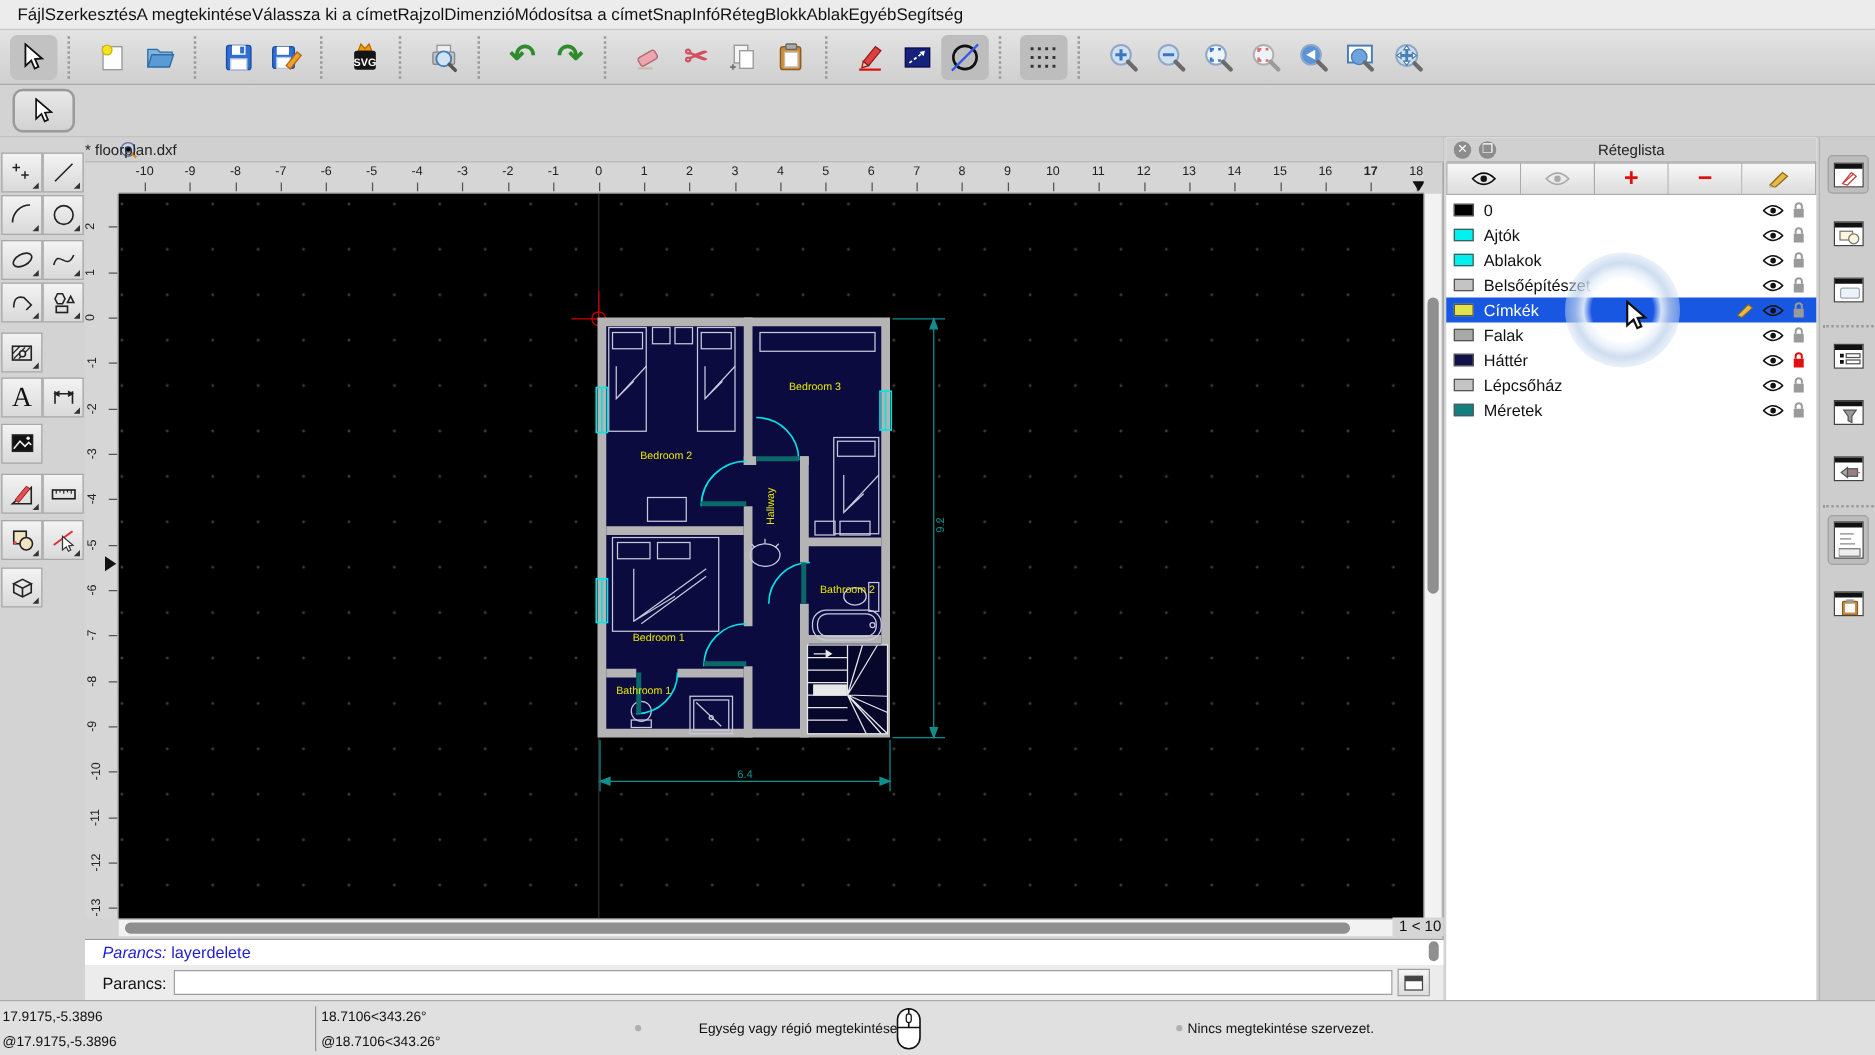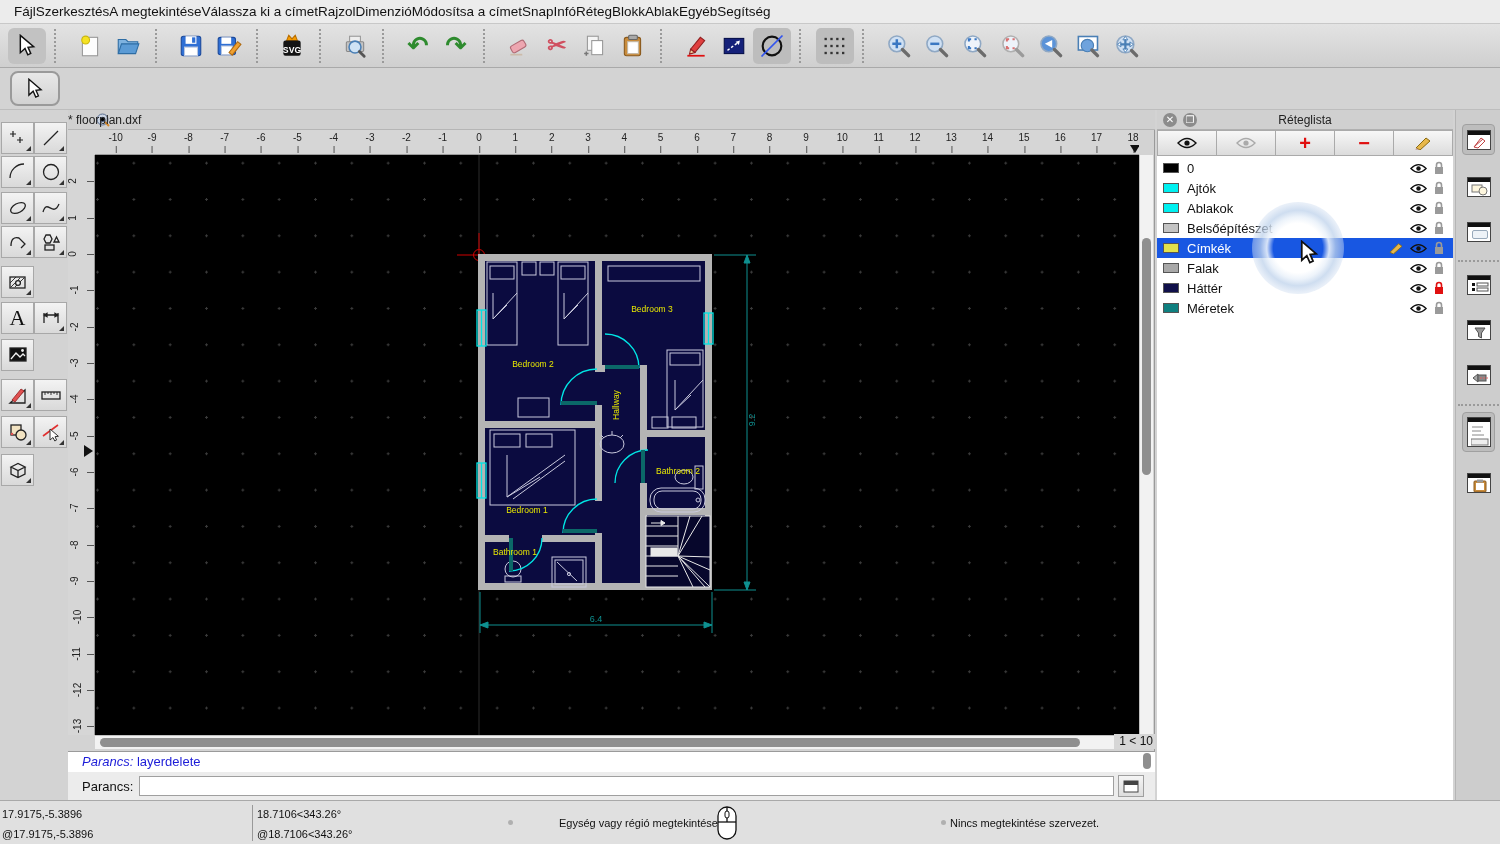--- a/index.html
+++ b/index.html
@@ -567,21 +567,21 @@
         </div>
 
         <div class="htick" style="left: 928.95px;"><span>15</span>
           <div class="htickline" style="left:50%; top:14px;"></div>
         </div>
 
         <div class="htick" style="left: 965.28px;"><span>16</span>
           <div class="htickline" style="left:50%; top:14px;"></div>
         </div>
 
-        <div class="htick" style="left: 1001.61px;"><span>17</span>
+        <div class="htick" style="left: 1001.61px; font-weight: bold;"><span>17</span>
           <div class="htickline" style="left:50%; top:14px;"></div>
         </div>
 
         <div class="htick" style="left: 1037.94px;"><span>18</span>
           <div class="htickline" style="left:50%; top:14px;"></div>
         </div>
       </div>
     <div id="hruler-marker"></div>
   </div>
 
@@ -930,20 +930,35 @@
             <path d="M1 6 Q10 -3 19 6 Q10 15 1 6 Z" fill="none" stroke="#111" stroke-width="1.4"></path>
             <circle cx="10" cy="6" r="2.6" fill="#111"></circle>
           </svg>
           <svg width="12" height="14" viewBox="0 0 12 14" class="locked-red">
             <path class="lockbody" d="M2 6 h8 v7 h-8 Z" fill="#e01010"></path>
             <path d="M3.5 6 V4 a2.5 2.5 0 0 1 5 0 V6" fill="none" stroke="#e01010" stroke-width="1.6"></path>
           </svg>
         </div>
       </div>
 
+      <div class="lrow-item">
+        <div class="lswatch" style="background: rgb(196, 196, 196);"></div>
+        <div class="lname">Lépcsőház</div>
+        <div class="licons">
+
+          <svg width="17" height="11" viewBox="0 0 20 12">
+            <path d="M1 6 Q10 -3 19 6 Q10 15 1 6 Z" fill="none" stroke="#111" stroke-width="1.4"></path>
+            <circle cx="10" cy="6" r="2.6" fill="#111"></circle>
+          </svg>
+          <svg width="12" height="14" viewBox="0 0 12 14">
+            <path class="lockbody" d="M2 6 h8 v7 h-8 Z" fill="#9a9a9a"></path>
+            <path d="M3.5 6 V4 a2.5 2.5 0 0 1 5 0 V6" fill="none" stroke="#9a9a9a" stroke-width="1.6"></path>
+          </svg>
+        </div>
+      </div>
 
       <div class="lrow-item">
         <div class="lswatch" style="background: rgb(15, 128, 128);"></div>
         <div class="lname">Méretek</div>
         <div class="licons">
 
           <svg width="17" height="11" viewBox="0 0 20 12">
             <path d="M1 6 Q10 -3 19 6 Q10 15 1 6 Z" fill="none" stroke="#111" stroke-width="1.4"></path>
             <circle cx="10" cy="6" r="2.6" fill="#111"></circle>
           </svg>

